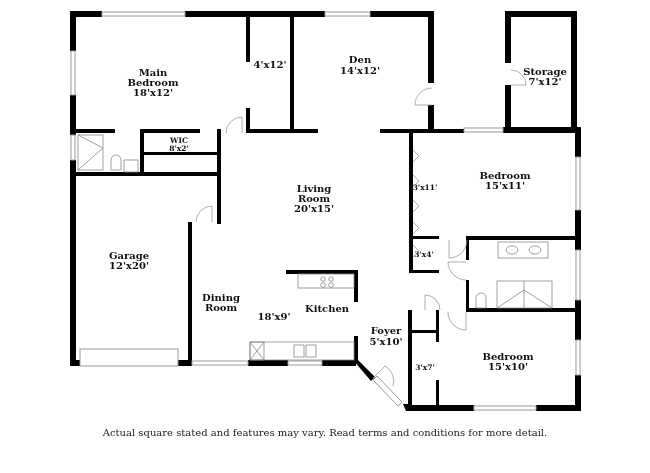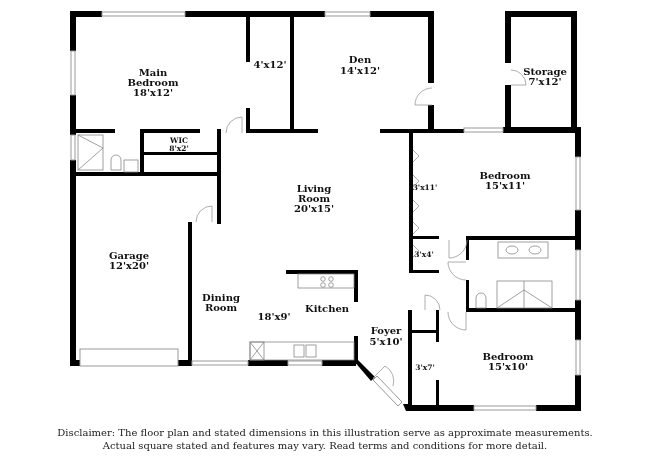--- a/index.html
+++ b/index.html
@@ -189,15 +189,14 @@
     </g>
     <text class="lbl lbl-small" x="425" y="370">3'x7'</text>
     <g>
       <text class="lbl lbl-big" x="508" y="360">Bedroom</text>
       <text class="lbl lbl-big" x="508" y="370">15'x10'</text>
     </g>
   </g>
 </svg>
 
 <div class="disclaimer">
-  <div>Disclaimer: The floor plan and stated dimensions in this illustration serve as approximate measurements.</div>
   <div>Actual square stated and features may vary. Read terms and conditions for more detail.</div>
 </div>
 
 </body></html>

